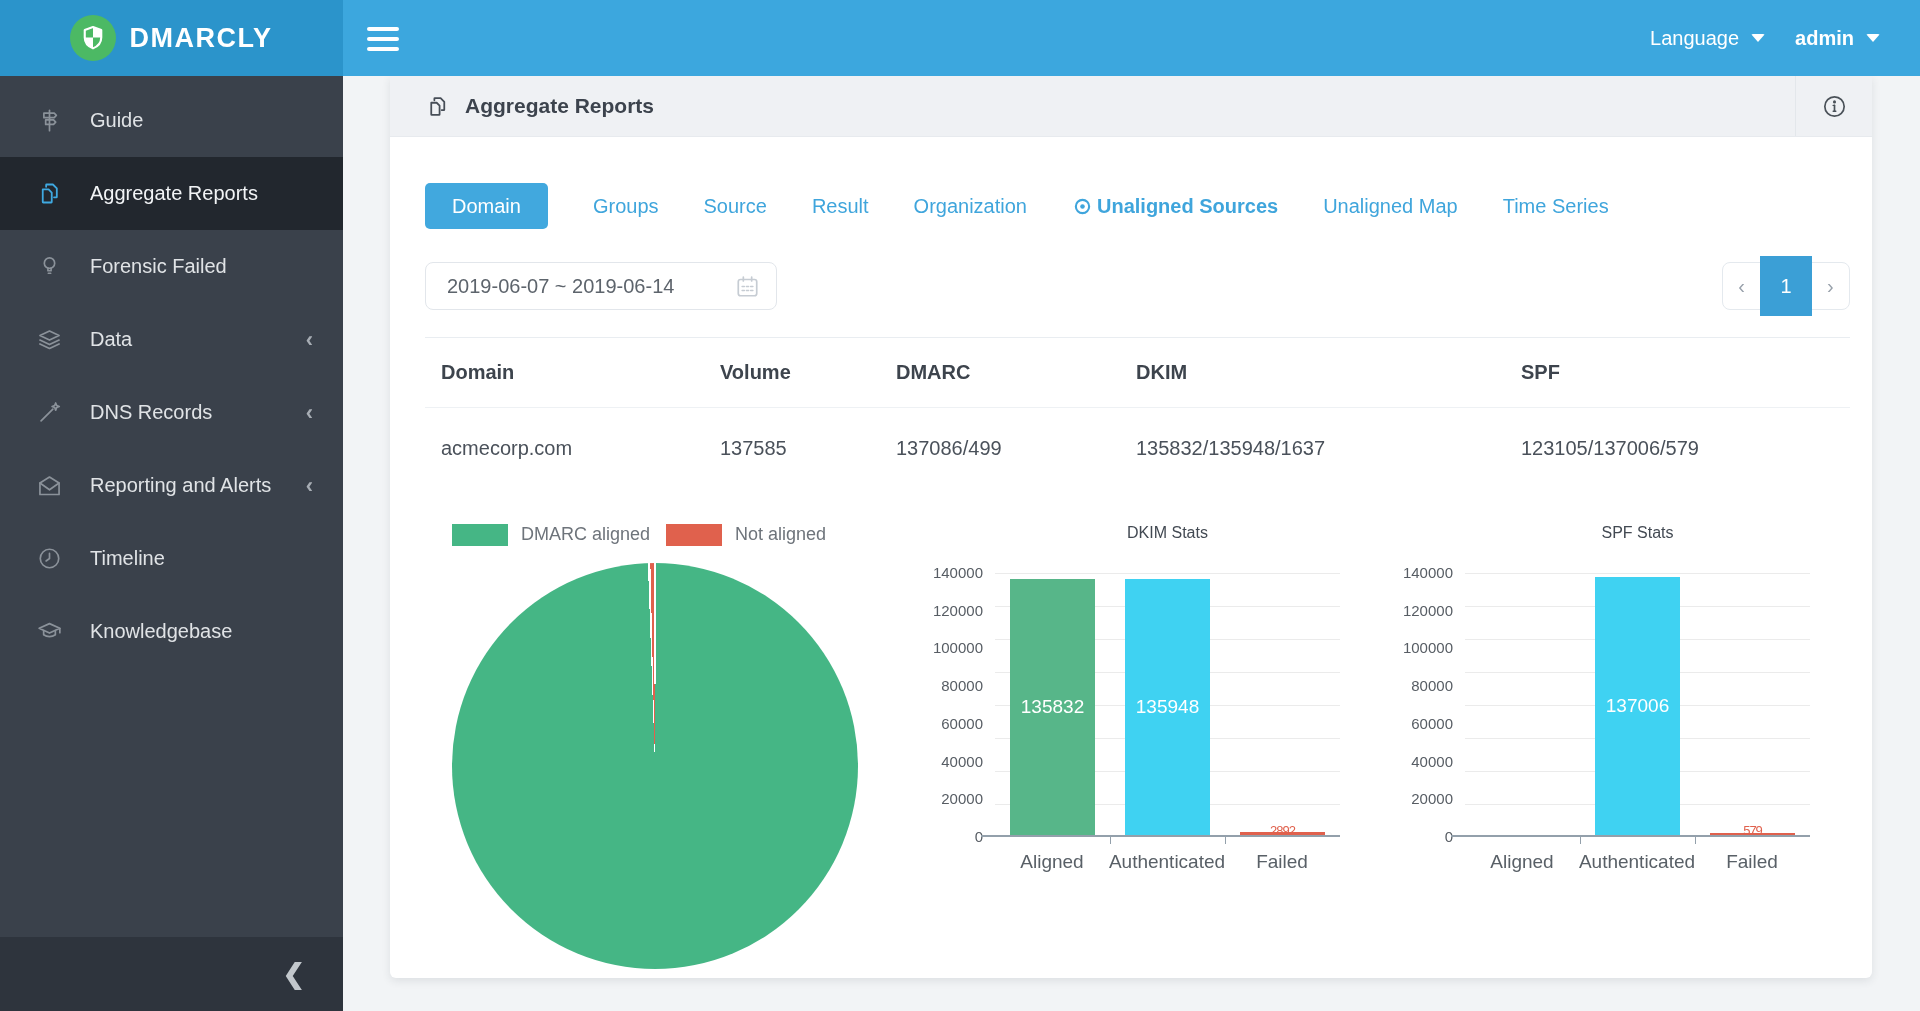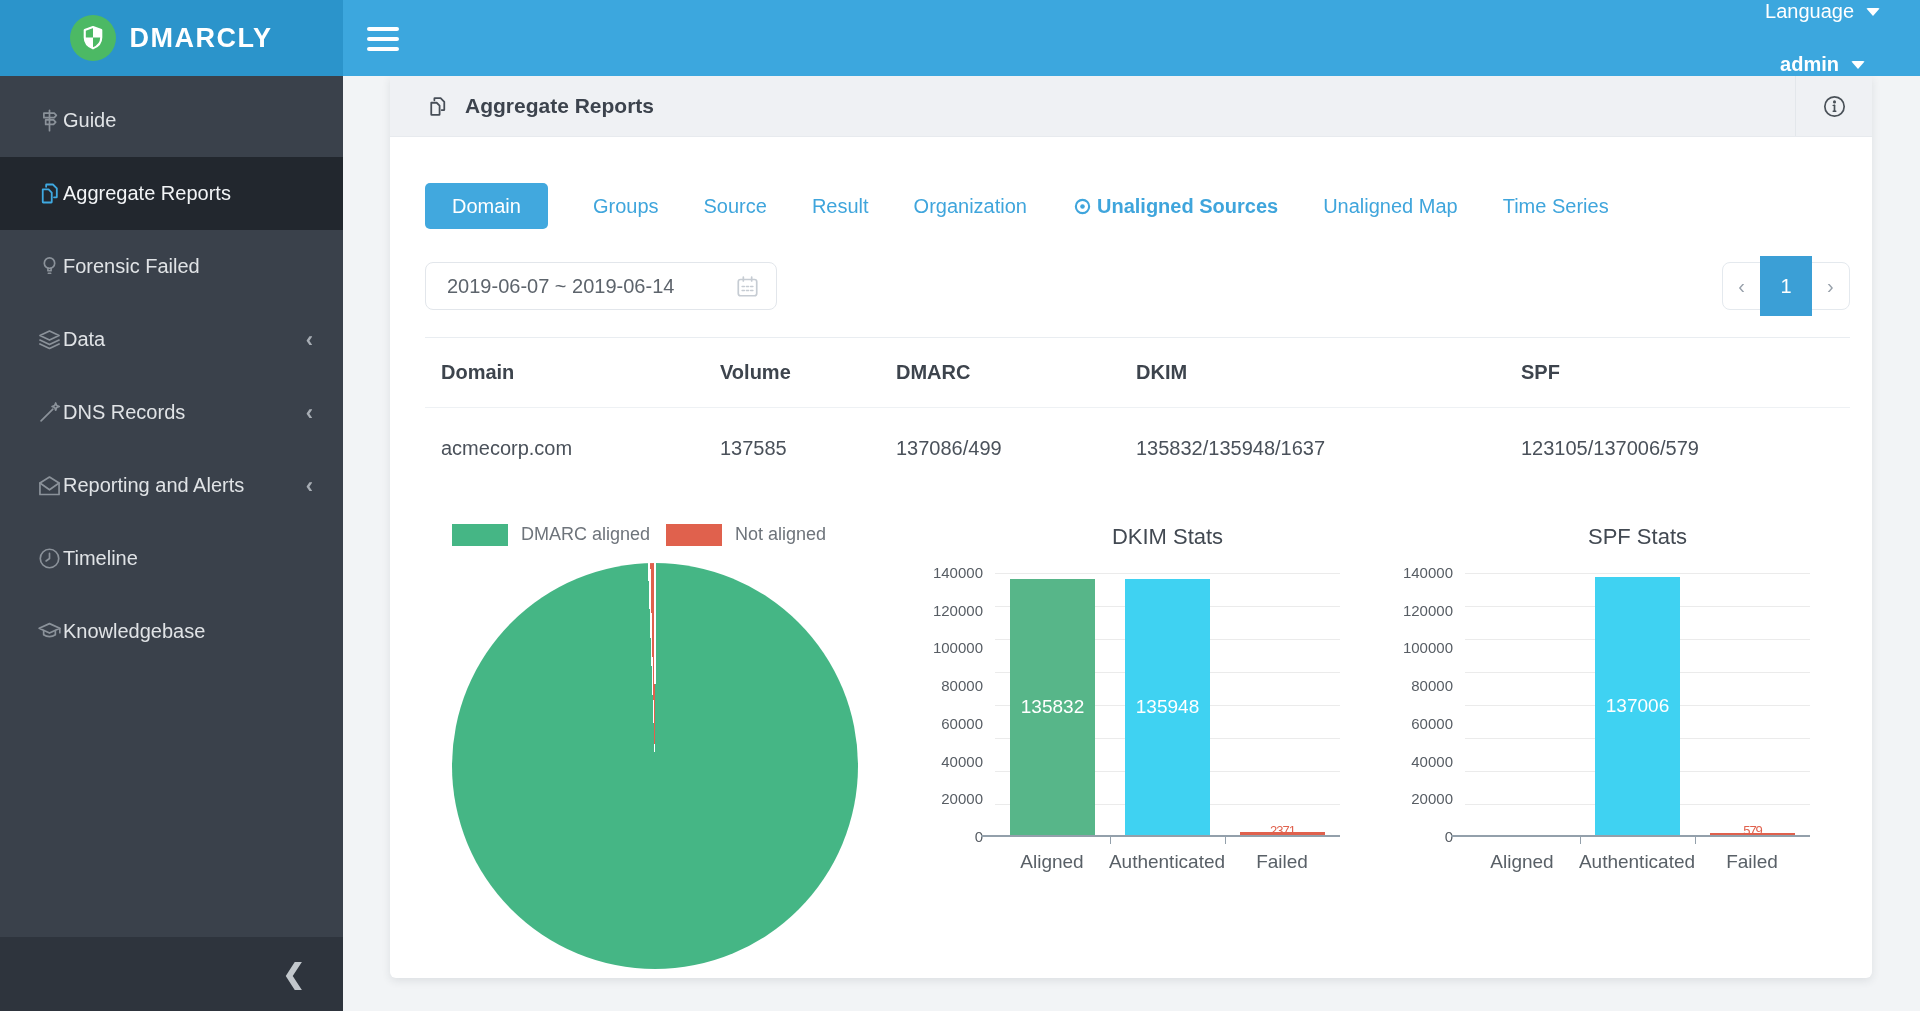--- a/index.html
+++ b/index.html
@@ -11,27 +11,27 @@
   }
   
   .topbar { position:absolute; left:0; top:0; right:0; height:76px; background:#3ca7de; z-index:5;padding-left:36px; }
   .logo-area { position:absolute; left:0; top:0; width:343px; height:76px; background:#2b94cb;
     display:flex; align-items:center; justify-content:center; gap:13px; }
   .logo-circle { width:46px; height:46px; border-radius:50%; background:#4cb964;
     display:flex; align-items:center; justify-content:center; }
   .brand { color:#fff; font-size:27px; font-weight:bold; letter-spacing:1.5px; }
   .hamburger { position:absolute; left:367px; top:27px; width:32px; cursor:pointer; }
   .hamburger div { height:4px; background:#fff; border-radius:2px; margin-bottom:6px; }
-  .topbar-right { position:absolute; right:40px; top:0; height:76px; display:flex; align-items:center; gap:30px;flex-direction:column; }
+  .topbar-right { position:absolute; right:40px; top:0; height:76px; display:flex; align-items:center; gap:30px; }
   .tb-group { display:flex; align-items:center; gap:12px; color:#fff; font-size:20px; cursor:pointer; }
   .tb-group.bold { font-weight:bold; }
   .caret-down { width:0; height:0; border-left:7px solid transparent; border-right:7px solid transparent; border-top:8px solid #fff; border-radius:2px; }
   
   .sidebar { position:absolute; left:0; top:76px; width:343px; bottom:0; background:#3a414b; padding-top:8px; z-index:4; }
-  .side-item { height:73px; display:flex; align-items:center; padding:0 30px 0 36px; 
+  .side-item { height:73px; display:flex; align-items:center; padding:0 30px 0 36px; gap:27px;
     color:#e0e3e6; font-size:20px; cursor:pointer; }
   .side-item.active { background:#22272e; color:#f2f4f6; }
   .side-icon { width:27px; height:27px; color:#8b929a; flex:none; }
   .side-item.active .side-icon { color:#3fa9e1; }
   .side-icon svg { width:27px; height:27px; display:block; }
   .side-chevron { margin-left:auto; color:#a7adb4; font-size:22px; font-weight:bold; line-height:1; }
   .sidebar-footer { position:absolute; left:0; right:0; bottom:0; height:74px; background:#2e343d;
     display:flex; align-items:center; justify-content:flex-end; padding-right:38px; }
   .collapse-glyph { color:#c2c7cc; font-size:27px; font-weight:bold; cursor:pointer; }
   
@@ -71,21 +71,21 @@
   .t-row { height:80px; font-size:20px; color:#4a515a; }
   
   .legend { position:absolute; left:62px; top:448px; display:flex; align-items:flex-start; font-size:18px; color:#6e747b; }
   .swatch { width:56px; height:22px; margin-right:13px; }
   .legend .lg2 { margin-left:16px; }
   .pie { position:absolute; left:62px; top:487px; width:406px; height:406px; border-radius:50%; }
   
   .barchart { position:absolute; top:445px; width:445px; height:365px; }
   .barchart.dkim { left:515px; }
   .barchart.spf { left:985px; }
-  .chart-title { position:absolute; left:90px; width:345px; top:3px; text-align:center; font-size:22px; color:#424952; }
+  .chart-title { position:absolute; left:90px; width:345px; top:3px; text-align:center; font-size:16px; color:#424952; }
   .yaxis { position:absolute; left:0; top:52px; width:78px; height:264px; }
   .ytick { position:absolute; right:0; width:78px; text-align:right; font-size:15px; color:#575d64; }
   .plot { position:absolute; left:90px; top:52px; width:345px; height:264px;
     background-image:linear-gradient(#ebebeb 1px, transparent 1px); background-size:100% 33px;
     border-bottom:2px solid #93a0ab; }
   .axis-ext { position:absolute; left:-14px; bottom:-2px; width:14px; height:2px; background:#93a0ab; }
   .xtick { position:absolute; bottom:-9px; width:1px; height:7px; background:#93a0ab; }
   .bar-slot { position:absolute; bottom:0; top:0; width:85px; }
   .bar { position:absolute; bottom:0; left:0; width:100%; display:flex; align-items:center; justify-content:center; }
   .bar-value { color:#fff; font-size:19px; }
@@ -320,21 +320,21 @@
             <span class="bar-value">135832</span>
           </div>
         </div>
       <div class="bar-slot" style="left:130px">
           <div class="bar" style="height: 256.359px; background: rgb(63, 210, 242);">
             <span class="bar-value">135948</span>
           </div>
         </div>
       <div class="bar-slot" style="left:245px">
           <div class="bar tiny" style="height: 3.08691px; background: rgb(224, 97, 77);">
-            <span class="bar-value">2371</span>
+            <span class="bar-value">2892</span>
           </div>
         </div>
     </div>
     <span class="xcat" style="left:62px">Aligned</span>
     <span class="xcat" style="left:177px">Authenticated</span>
     <span class="xcat" style="left:292px">Failed</span>
   </div>
 
   <div class="barchart spf">
     <div class="chart-title">SPF Stats</div>

